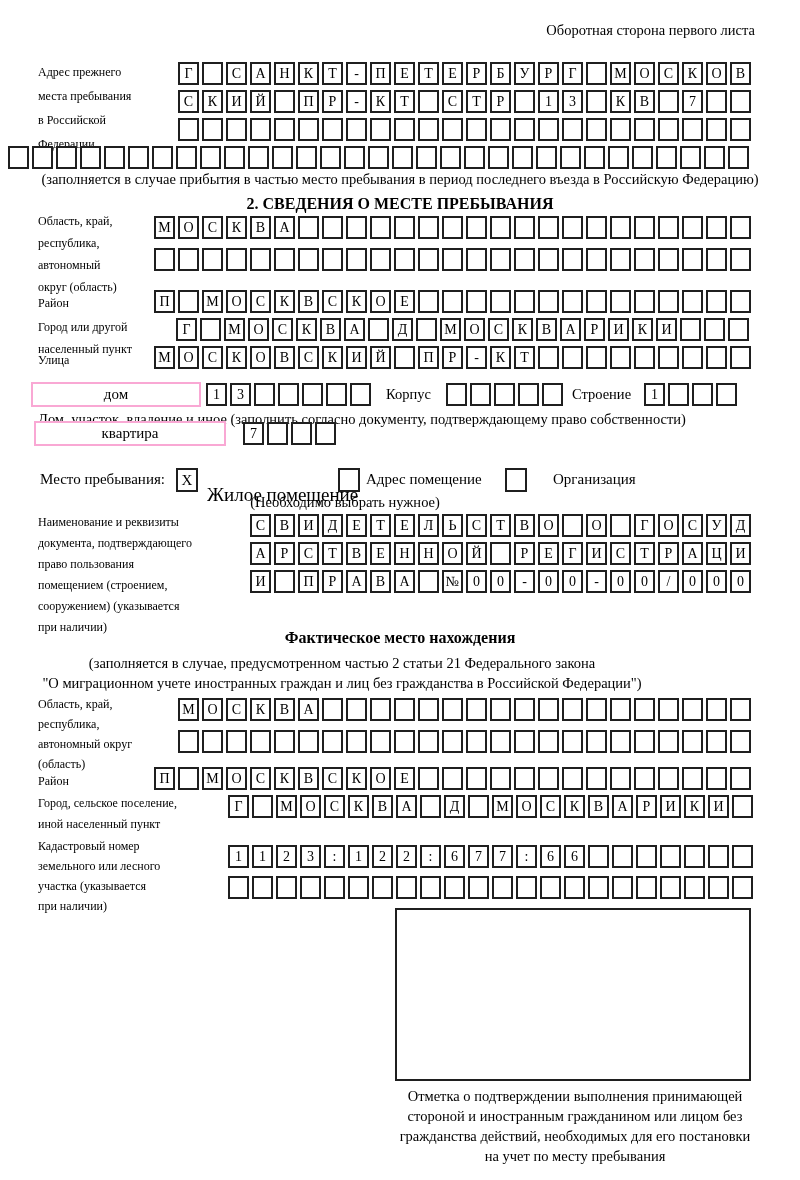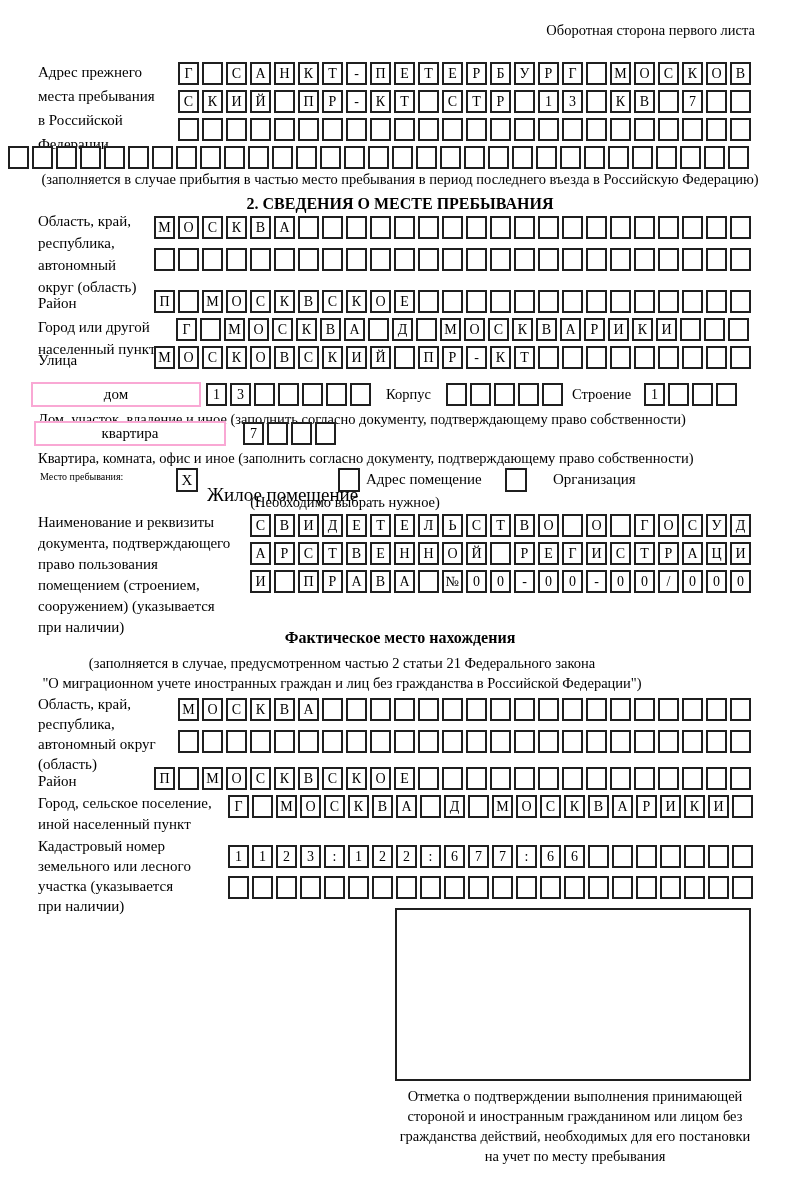--- a/index.html
+++ b/index.html
@@ -3,21 +3,21 @@
 <meta charset="utf-8">
 <style>
   html,body{margin:0;padding:0;background:#fff;}
   .page{
     position:relative;
     width:800px;height:1180px;
     background:#fff;color:#000;
     font-family:"Liberation Serif","DejaVu Serif",serif;
     overflow:hidden;
   }
-  .lbl{position:absolute;font-size:15px;line-height:22px;white-space:pre-line;}
+  .lbl{position:absolute;font-size:12px;line-height:22px;white-space:pre-line;}
   .caption{position:absolute;font-size:14.5px;white-space:pre-line;}
   .center{text-align:center;}
   .right{text-align:right;}
   .title{position:absolute;left:0;width:800px;text-align:center;font-weight:bold;font-size:16px;}
   .cellrow{position:absolute;display:flex;gap:3px;}
   .cell{
     box-sizing:border-box;flex:none;
     width:21px;height:23px;
     border:2px solid #1f1f1f;
     display:flex;align-items:center;justify-content:center;
@@ -339,23 +339,22 @@
     </div>
   <div class="caption" style="left:38px;top:411px;">Дом, участок, владение и иное (заполнить согласно документу, подтверждающему право собственности)</div>
 
   <div class="fieldbox" style="left:34px;top:421px;width:192px;height:25px;">квартира</div>
   <div class="cellrow" style="left:243px;top:422px;">
       <span class="cell">7</span>
       <span class="cell"></span>
       <span class="cell"></span>
       <span class="cell"></span>
     </div>
-  <div class="caption" style="left:38px;top:450px;">Квартира, комната, офис и иное (заполнить согласно документу, подтверждающему право собственности)</div>
-
-  <div class="caption" style="left:40px;top:471px;font-size:10px;">Место пребывания:</div>
+
+  <div class="caption" style="left:40px;top:471px;font-size:15px;">Место пребывания:</div>
   <div class="checkbox" style="left:176px;top:468px;">X</div>
   <div class="caption" style="left:207px;top:484px;font-size:19px;">Жилое помещение</div>
   <div class="checkbox" style="left:338px;top:468px;"></div>
   <div class="caption" style="left:366px;top:471px;font-size:15px;">Адрес помещение</div>
   <div class="checkbox" style="left:505px;top:468px;"></div>
   <div class="caption" style="left:553px;top:471px;font-size:15px;">Организация</div>
   <div class="caption center" style="left:200px;top:494px;width:290px;">(Необходимо выбрать нужное)</div>
 
   <div class="lbl" style="left:38px;top:512px;line-height:21px;">Наименование и реквизиты
 документа, подтверждающего

